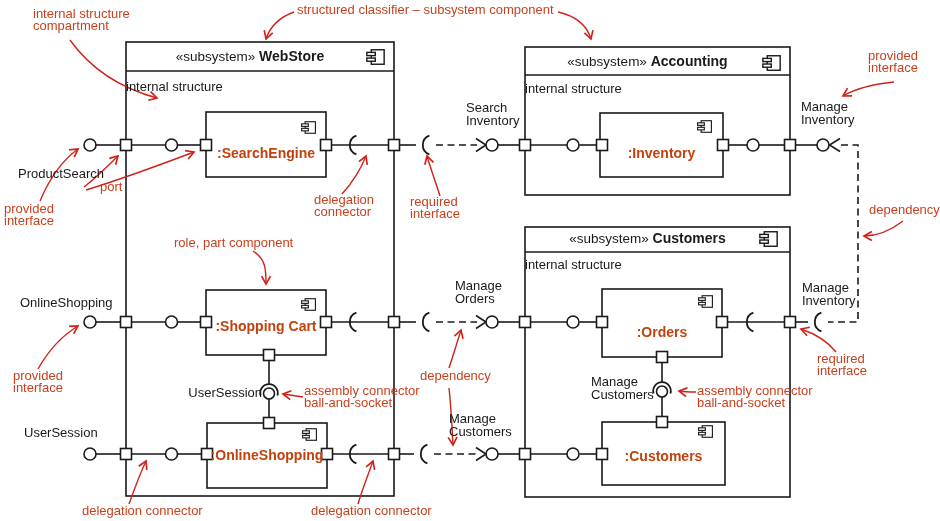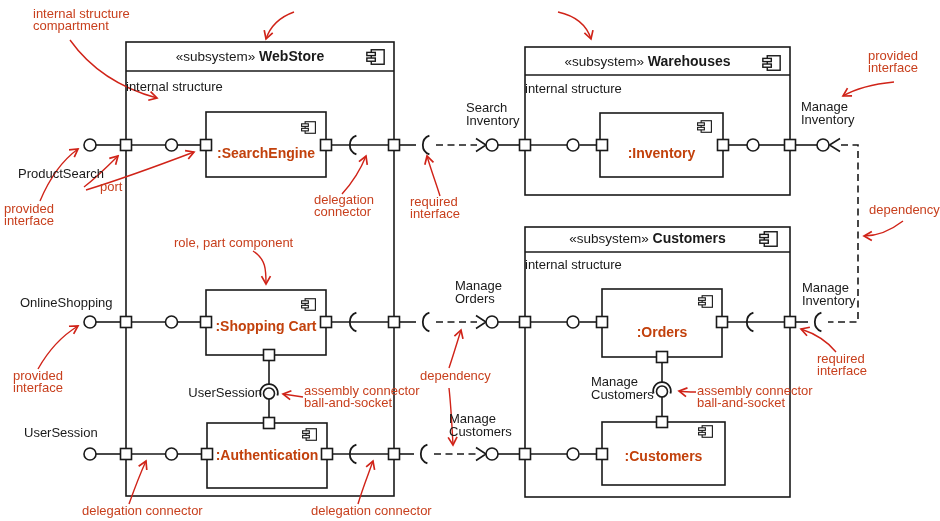--- a/index.html
+++ b/index.html
@@ -198,30 +198,30 @@
     <path d="M 449,368 C 453,356 457,343 461,330"></path>
     <path d="M 449,388 C 451,406 452,426 453,445"></path>
     <path d="M 836,352 C 828,342 816,334 801,329"></path>
     <path d="M 696,392 C 690,392 685,392 679,391"></path>
     <path d="M 129,504 C 134,490 140,474 146,461"></path>
     <path d="M 358,504 C 362,490 368,475 373,461"></path>
   </g>
 </svg>
 
   <div class="title" style="left:126px;top:49px;width:248px;"><span>«subsystem»</span> <b>WebStore</b></div>
-  <div class="title" style="left:525px;top:54px;width:245px;"><span>«subsystem»</span> <b>Warehouses</b></div>
+  <div class="title" style="left:525px;top:54px;width:245px;"><span>«subsystem»</span> <b>Accounting</b></div>
   <div class="title" style="left:525px;top:231px;width:245px;"><span>«subsystem»</span> <b>Customers</b></div>
 
   <div class="lbl ctr" style="left:126px;top:80px;width:268px;">internal structure</div>
   <div class="lbl ctr" style="left:525px;top:82px;width:265px;">internal structure</div>
   <div class="lbl ctr" style="left:525px;top:258px;width:265px;">internal structure</div>
 
   <div class="part" style="left:206px;top:146px;width:120px;">:SearchEngine</div>
   <div class="part" style="left:206px;top:319px;width:120px;">:Shopping Cart</div>
-  <div class="part" style="left:207px;top:448px;width:120px;">:Authentication</div>
+  <div class="part" style="left:207px;top:448px;width:120px;">:OnlineShopping</div>
   <div class="part" style="left:600px;top:146px;width:123px;">:Inventory</div>
   <div class="part" style="left:602px;top:325px;width:120px;">:Orders</div>
   <div class="part" style="left:602px;top:449px;width:123px;">:Customers</div>
 
   <div class="lbl ctr" style="left:18px;top:119px;width:112px;margin-top:48px;">ProductSearch</div>
   <div class="lbl ctr" style="left:20px;top:296px;width:112px;">OnlineShopping</div>
   <div class="lbl ctr" style="left:24px;top:426px;width:112px;">UserSession</div>
   <div class="lbl" style="left:466px;top:101px;">Search
 Inventory</div>
   <div class="lbl ctr" style="left:455px;top:279px;width:70px;">Manage
@@ -231,20 +231,21 @@
   <div class="lbl" style="left:801px;top:100px;">Manage
 Inventory</div>
   <div class="lbl" style="left:802px;top:281px;">Manage
 Inventory</div>
   <div class="lbl" style="left:591px;top:375px;">Manage
 Customers</div>
   <div class="lbl rgt" style="left:178px;top:386px;width:84px;">UserSession</div>
 
   <div class="ann" style="left:33px;top:8px;">internal structure
 compartment</div>
+  <div class="ann" style="left:297px;top:4px;">structured classifier – subsystem component</div>
   <div class="ann ctr" style="left:4px;top:203px;width:56px;">provided
 interface</div>
   <div class="ann" style="left:56px;top:181px;margin-left:44px;">port</div>
   <div class="ann" style="left:314px;top:194px;">delegation
 connector</div>
   <div class="ann ctr" style="left:410px;top:196px;width:62px;">required
 interface</div>
   <div class="ann ctr" style="left:868px;top:50px;width:64px;">provided
 interface</div>
   <div class="ann" style="left:869px;top:204px;">dependency</div>

